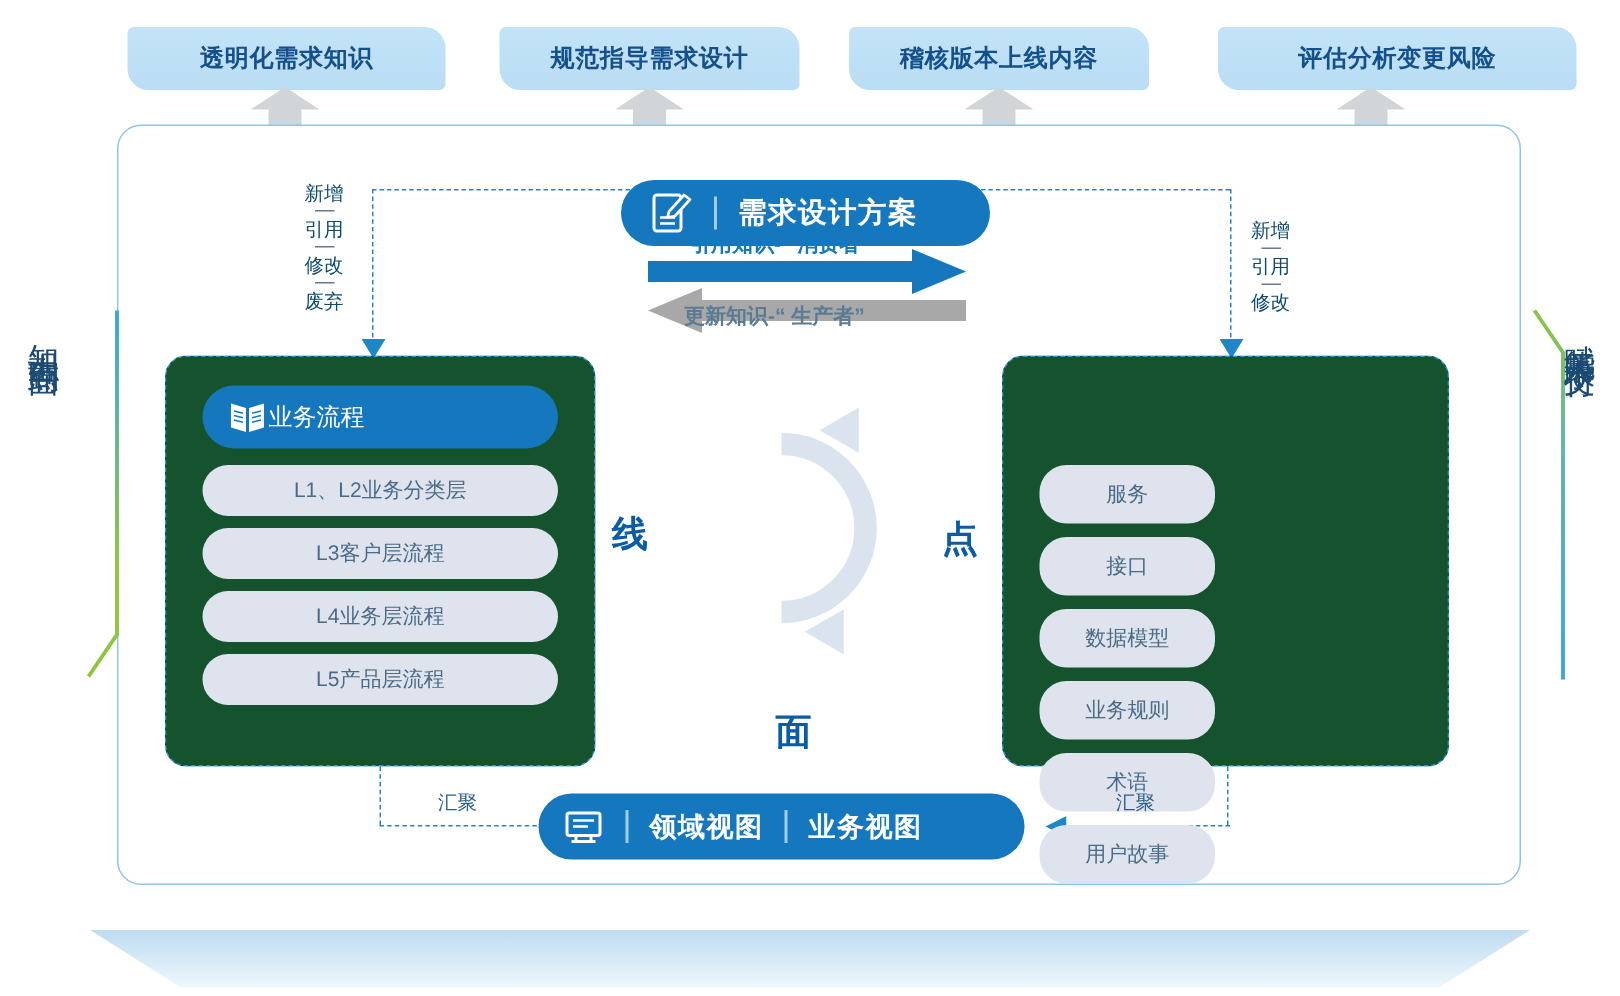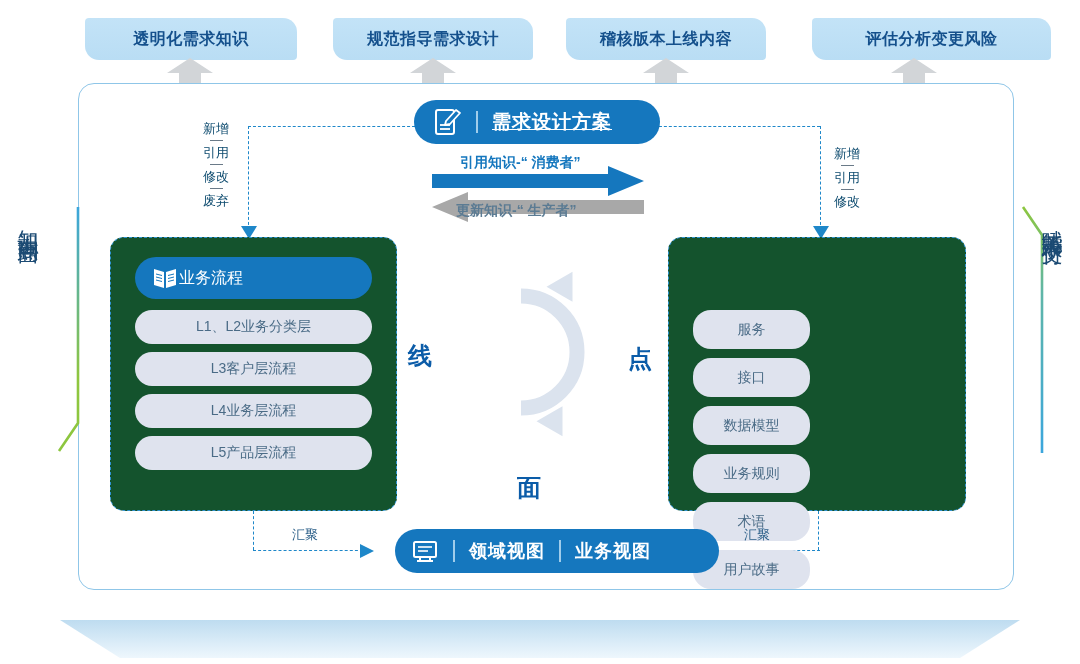--- a/index.html
+++ b/index.html
@@ -36,21 +36,21 @@
   .pill-head{
     position:absolute;display:flex;align-items:center;
     background:#1577be;border-radius:26px;color:#fff;
   }
   .pill-head .sep{
     display:inline-block;width:2px;height:22px;background:#b9dcf3;margin:0 14px;opacity:.85;
   }
   .pill-head .ttl{font-size:19px;font-weight:bold;letter-spacing:1px;}
   .ico{display:flex;align-items:center;justify-content:center;}
 
-  #design-plan{left:414px;top:100px;width:246px;height:44px;padding-left:18px;box-sizing:border-box;text-decoration:underline;}
+  #design-plan{left:414px;top:120px;width:246px;height:44px;padding-left:18px;box-sizing:border-box;}
 
   
   .dash-h{position:absolute;border-top:1.8px dashed #1e87c9;}
   .dash-v{position:absolute;border-left:1.8px dashed #1e87c9;}
 
   
   .exchange{position:absolute;left:432px;top:156px;width:212px;height:72px;}
   .ex-label{position:absolute;font-size:14px;font-weight:bold;white-space:nowrap;}
   .ex-top-lbl{color:#1577be;left:28px;top:-2px;}
   .ex-bot-lbl{color:#5b7b93;left:24px;top:46px;}
@@ -86,21 +86,21 @@
 
   
   .cycle{position:absolute;left:489px;top:252px;width:110px;height:200px;}
   .cy-lbl{position:absolute;font-size:24px;font-weight:bold;color:#0b5ca8;font-family:"DejaVu Serif",serif;}
   #lbl-line{left:408px;top:340px;}
   #lbl-point{left:628px;top:343px;}
   #lbl-plane{left:517px;top:472px;}
 
   
   #view-pill{
-    left:395px;top:529px;width:324px;height:44px;padding-left:16px;box-sizing:border-box;
+    left:359px;top:529px;width:324px;height:44px;padding-left:16px;box-sizing:border-box;
   }
   #view-pill .ttl{font-size:18px;}
 
   
   .huiju{position:absolute;font-size:13px;color:#2b5f88;}
 
   
   .caption{
     position:absolute;left:0;top:596px;width:1080px;text-align:center;
     font-size:17px;color:#14508c;font-weight:500;

